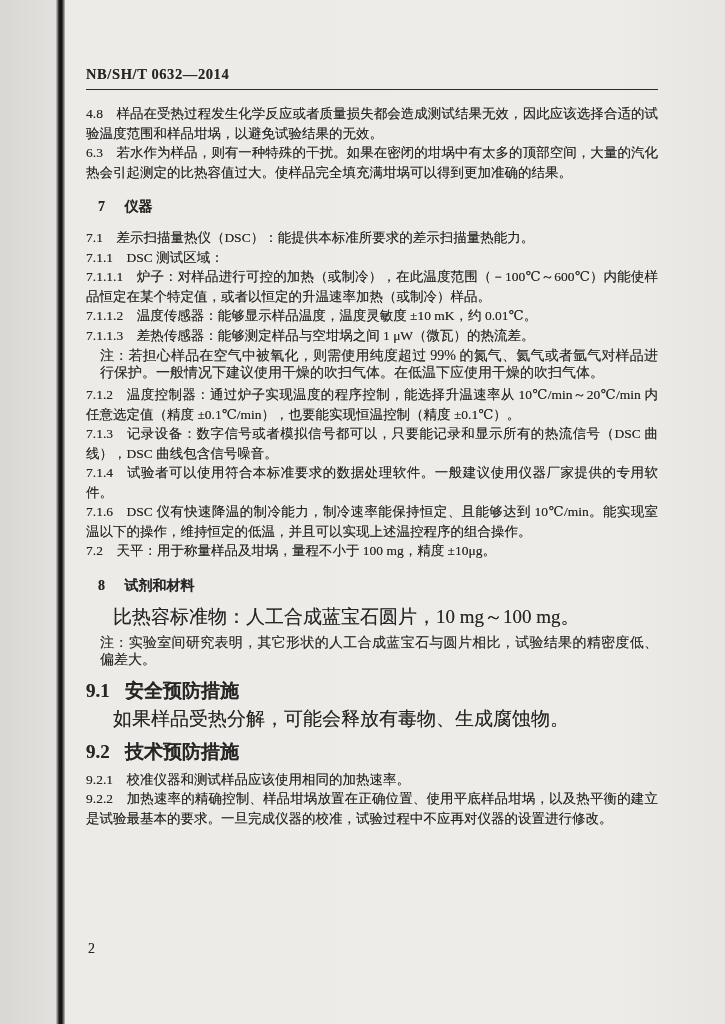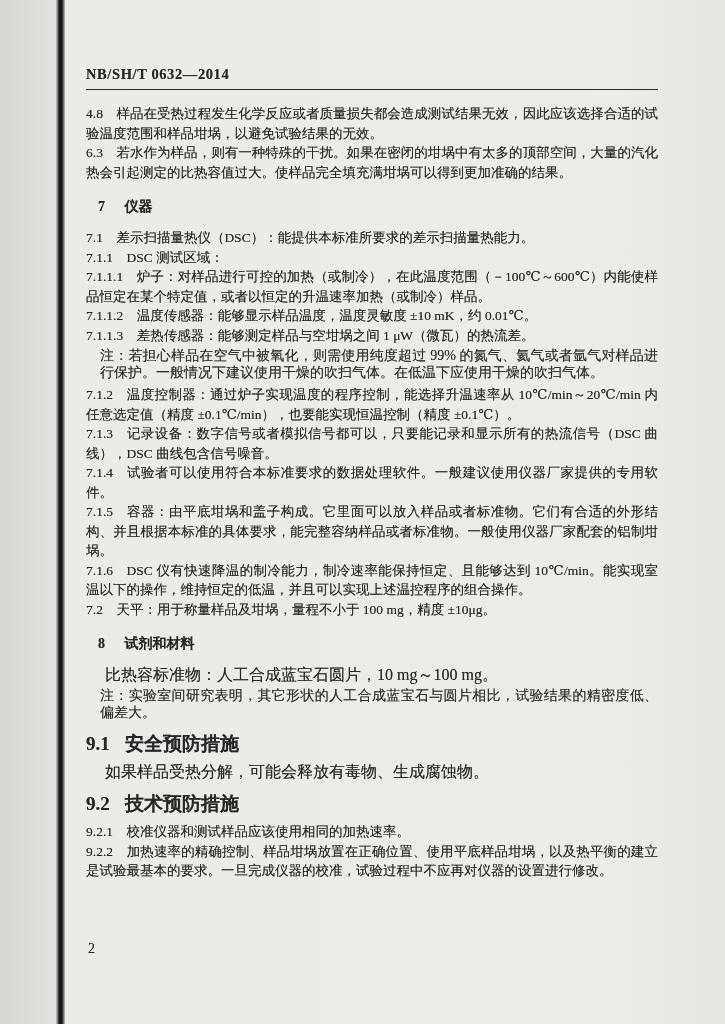--- a/index.html
+++ b/index.html
@@ -48,23 +48,23 @@
     border-top: 1.6px solid #2c2b29;
     margin: 0 0 14px 0;
   }
   p.clause {
     margin: 0;
     font-size: 13.5px;
     line-height: 19.5px;
     text-align: justify;
   }
   p.plain {
-    margin: 0;
+    margin: 8px;
     padding-left: 19px;
-    font-size: 16px;
+    font-size: 19px;
     line-height: 19.5px;
     text-align: justify;
   }
   p.note {
     margin: 2px 0 4px 0;
     padding-left: 14px;
     font-size: 14px;
     line-height: 17px;
     text-align: justify;
     color: #2d2c2a;
@@ -112,21 +112,20 @@
     <p class="clause"><span class="num">7.1.1</span><span>DSC 测试区域：</span></p>
     <p class="clause"><span class="num">7.1.1.1</span><span>炉子：对样品进行可控的加热（或制冷），在此温度范围（－100℃～600℃）内能使样品恒定在某个特定值，或者以恒定的升温速率加热（或制冷）样品。</span></p>
     <p class="clause"><span class="num">7.1.1.2</span><span>温度传感器：能够显示样品温度，温度灵敏度 ±10 mK，约 0.01℃。</span></p>
     <p class="clause"><span class="num">7.1.1.3</span><span>差热传感器：能够测定样品与空坩埚之间 1 μW（微瓦）的热流差。</span></p>
 
     <p class="note">注：若担心样品在空气中被氧化，则需使用纯度超过 99% 的氮气、氦气或者氩气对样品进行保护。一般情况下建议使用干燥的吹扫气体。在低温下应使用干燥的吹扫气体。</p>
 
     <p class="clause"><span class="num">7.1.2</span><span>温度控制器：通过炉子实现温度的程序控制，能选择升温速率从 10℃/min～20℃/min 内任意选定值（精度 ±0.1℃/min），也要能实现恒温控制（精度 ±0.1℃）。</span></p>
     <p class="clause"><span class="num">7.1.3</span><span>记录设备：数字信号或者模拟信号都可以，只要能记录和显示所有的热流信号（DSC 曲线），DSC 曲线包含信号噪音。</span></p>
     <p class="clause"><span class="num">7.1.4</span><span>试验者可以使用符合本标准要求的数据处理软件。一般建议使用仪器厂家提供的专用软件。</span></p>
-    <p class="clause"><span class="num">7.1.5</span><span>容器：由平底坩埚和盖子构成。它里面可以放入样品或者标准物。它们有合适的外形结构、并且根据本标准的具体要求，能完整容纳样品或者标准物。一般使用仪器厂家配套的铝制坩埚。</span></p>
     <p class="clause"><span class="num">7.1.6</span><span>DSC 仪有快速降温的制冷能力，制冷速率能保持恒定、且能够达到 10℃/min。能实现室温以下的操作，维持恒定的低温，并且可以实现上述温控程序的组合操作。</span></p>
     <p class="clause"><span class="num">7.2</span><span>天平：用于称量样品及坩埚，量程不小于 100 mg，精度 ±10μg。</span></p>
 
     <div class="h1"><span class="num">8</span><span>试剂和材料</span></div>
 
     <p class="plain">比热容标准物：人工合成蓝宝石圆片，10 mg～100 mg。</p>
     <p class="note">注：实验室间研究表明，其它形状的人工合成蓝宝石与圆片相比，试验结果的精密度低、偏差大。</p>
 
 
     <div class="h2"><span class="num">9.1</span><span>安全预防措施</span></div>

